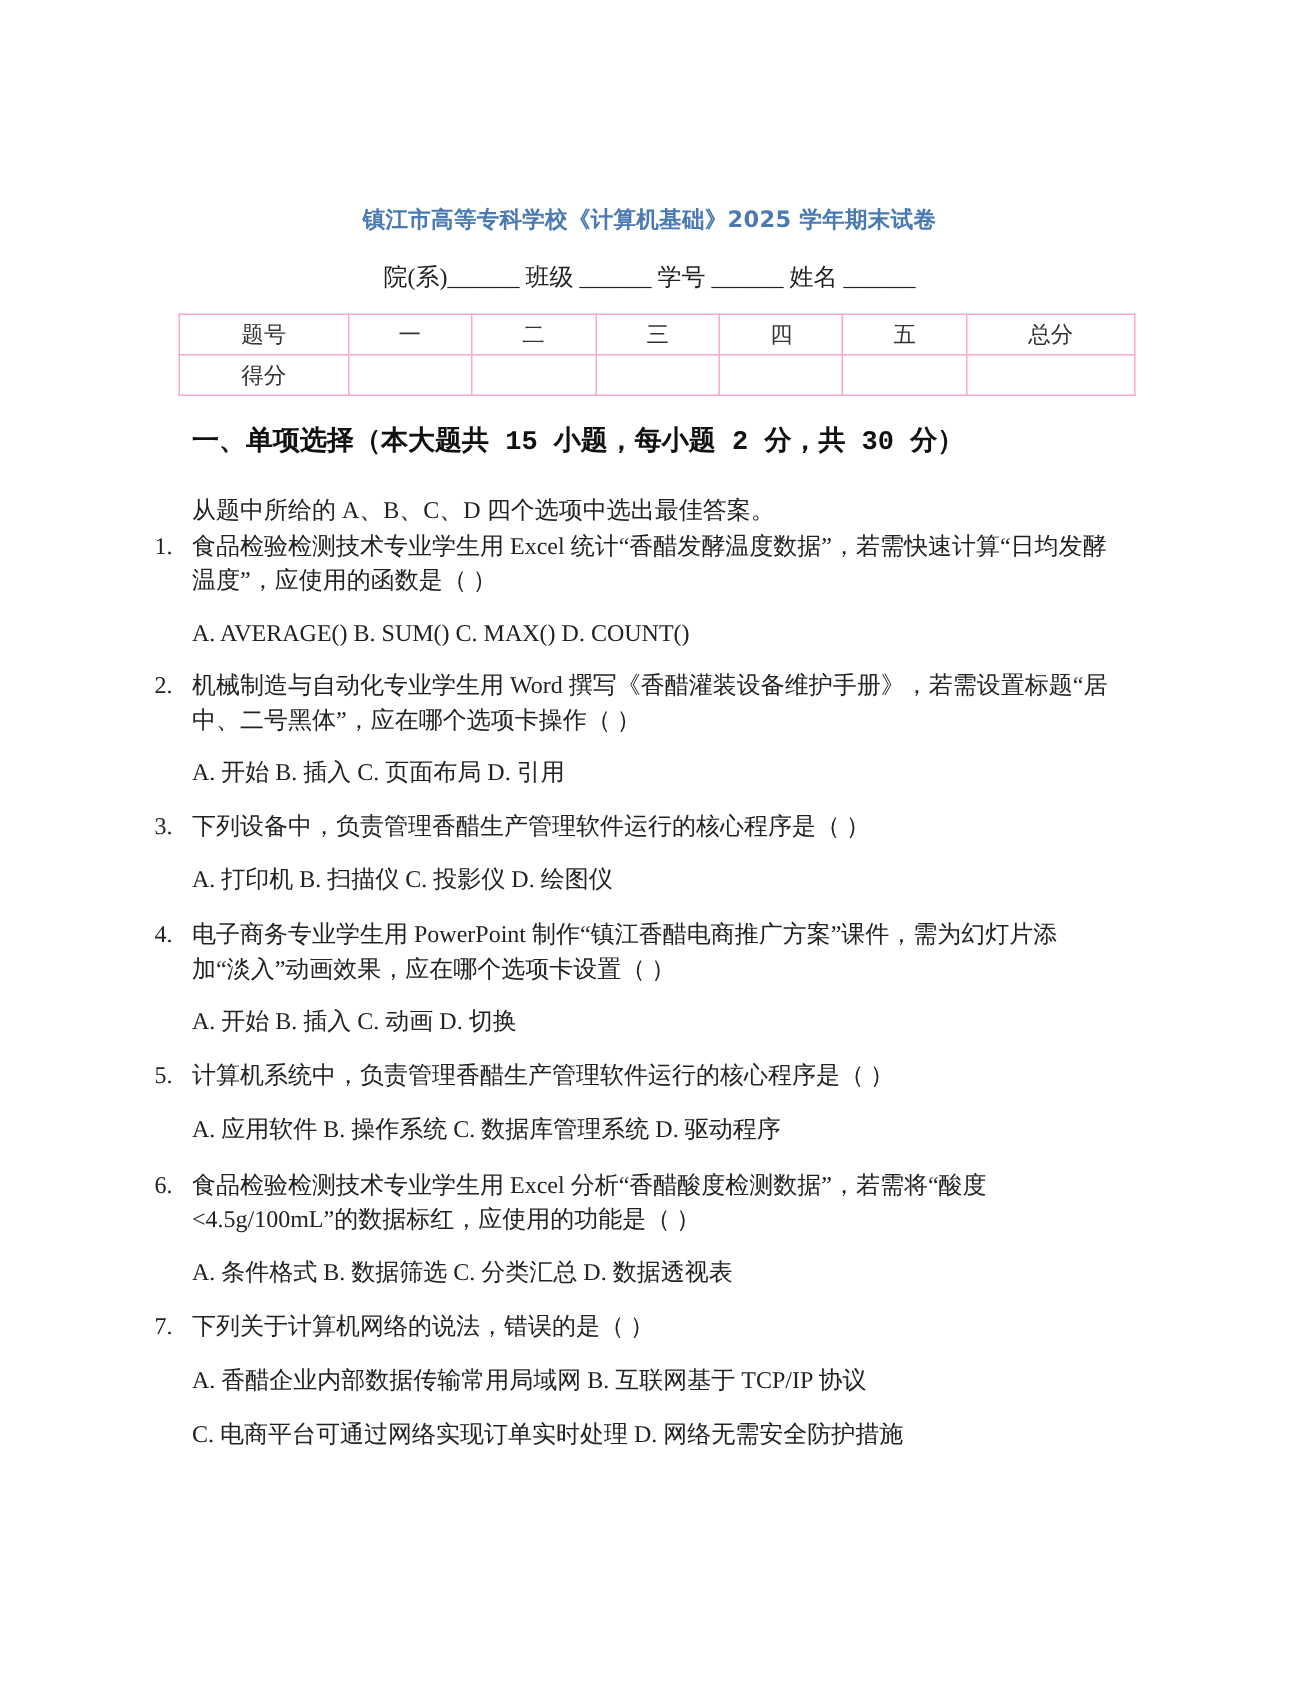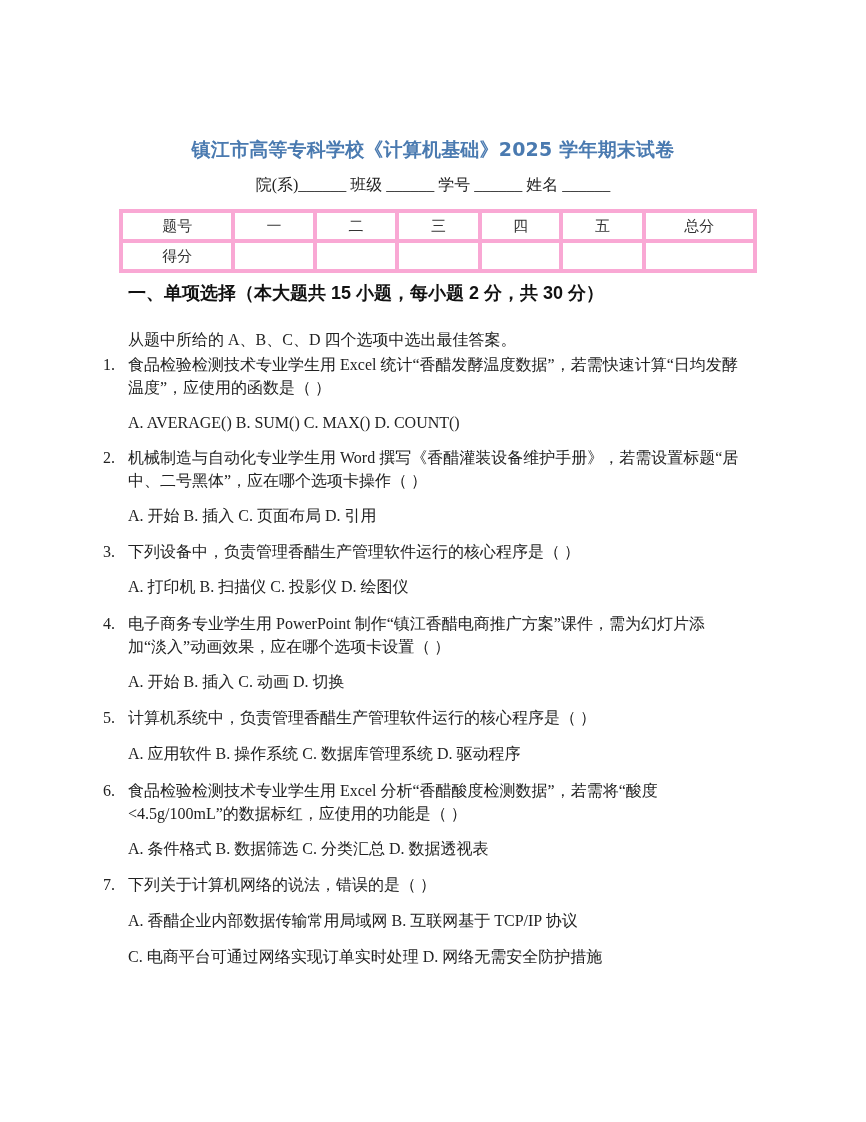--- a/index.html
+++ b/index.html
@@ -16,21 +16,21 @@
       color: #222222;
     }
     .page-title {
       position: absolute;
       left: 0;
       width: 866px;
       top: 137px;
       text-align: center;
       font-family: "DejaVu Sans", "Liberation Sans", sans-serif;
       font-weight: bold;
-      font-size: 19px;
+      font-size: 15px;
       color: #4a7ab0;
       letter-spacing: 0.2px;
     }
     .student-info {
       position: absolute;
       left: 0;
       width: 866px;
       top: 175px;
       text-align: center;
       font-size: 16px;
@@ -40,31 +40,31 @@
       position: absolute;
       left: 119px;
       top: 209px;
       width: 638px;
       border-collapse: collapse;
       font-family: "DejaVu Sans", sans-serif;
       font-size: 15px;
       color: #333;
     }
     .score-table td {
-      border: 4px solid #f9a8d4;
+      border: 1px solid #f9a8d4;
       height: 26px;
       padding: 0;
       text-align: center;
       vertical-align: middle;
     }
     .section-heading {
       position: absolute;
       left: 128px;
       top: 281px;
-      font-family: Liberation Sans, sans-serif;
+      font-family: Liberation Mono, monospace;
       font-weight: bold;
       font-size: 18px;
       color: #111;
     }
     .instruction {
       position: absolute;
       left: 128px;
       top: 319px;
       font-size: 16px;
       margin-top: 11px;

